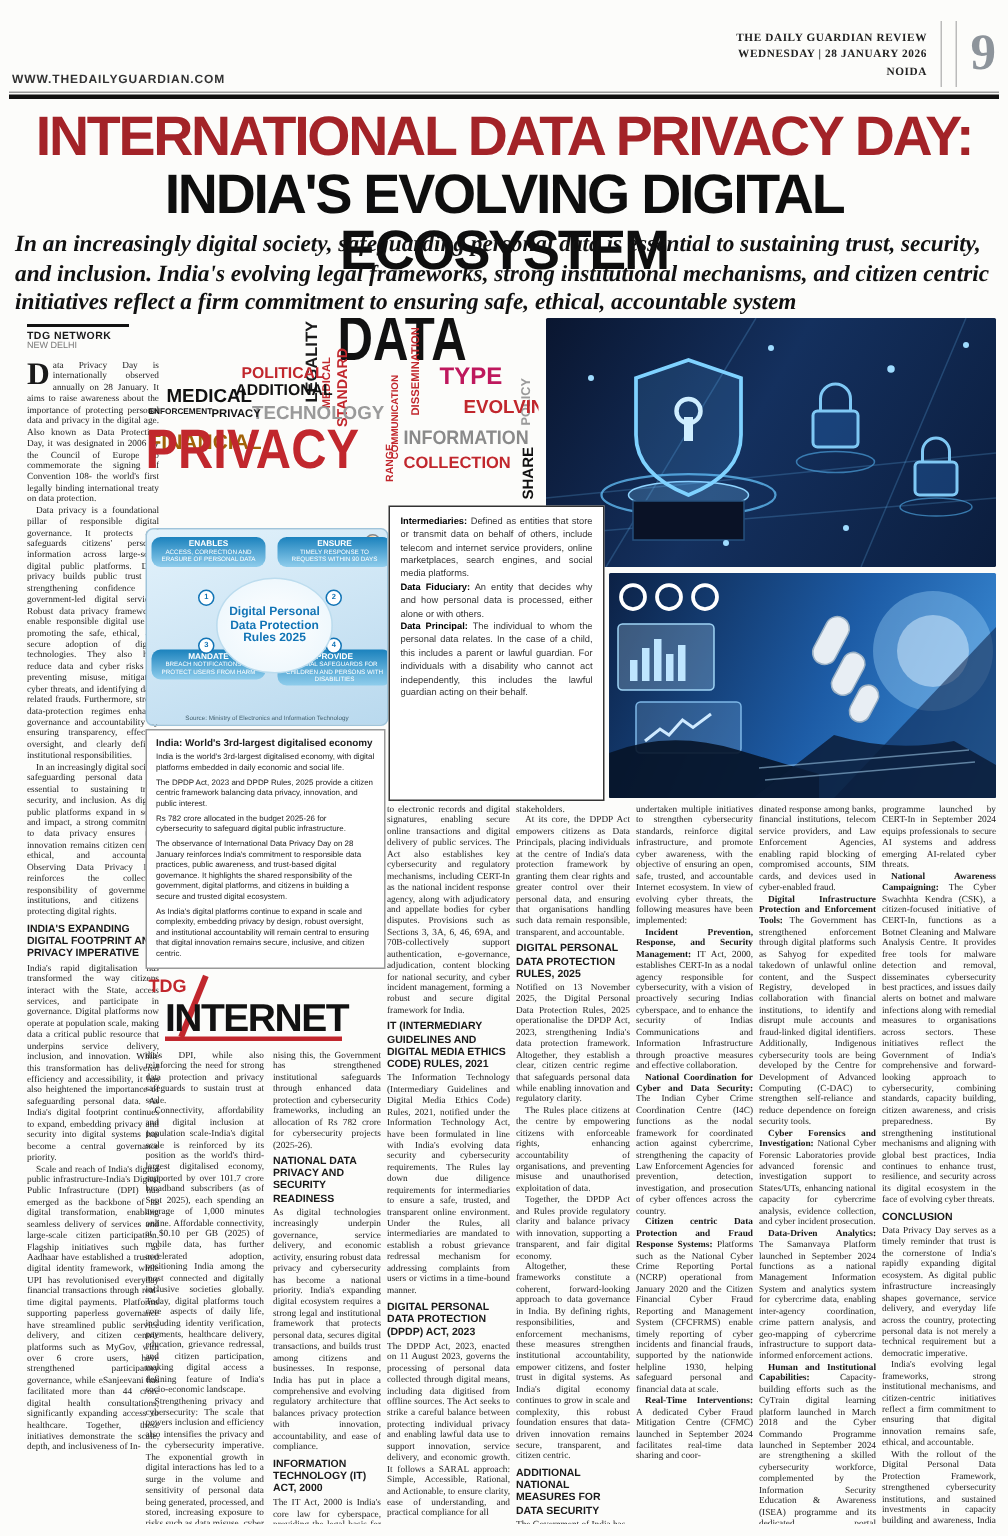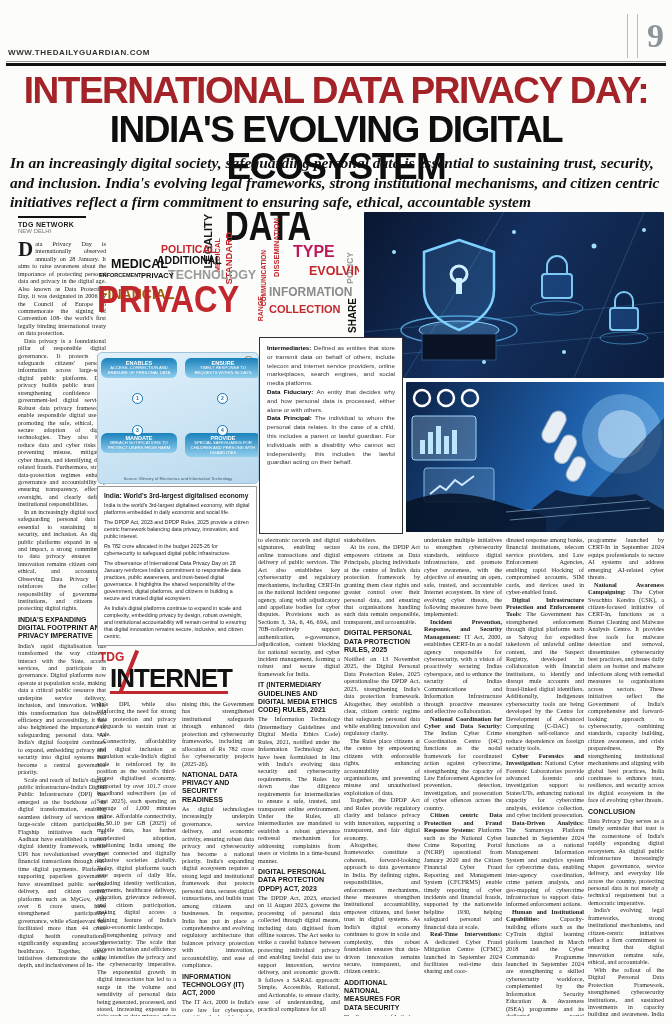--- a/index.html
+++ b/index.html
@@ -93,20 +93,25 @@
            letter-spacing:-1px;color:#121212;}
   .ex-bar{position:absolute;left:13px;top:41px;width:118px;height:3px;background:#c1272d;}
 </style>
 </head>
 <body>
 
 <div id="page">
 
   <div class="site">WWW.THEDAILYGUARDIAN.COM</div>
   <div class="mast-right">
+    <div class="pubblock">
+      <div>THE DAILY GUARDIAN REVIEW</div>
+      <div>WEDNESDAY | 28 JANUARY 2026</div>
+      <div>NOIDA</div>
+    </div>
     <div class="vdiv"></div>
     <div class="vdiv"></div>
     <div class="pageno">9</div>
   </div>
   <div class="toprule"></div>
 
   <div class="hl hl2">INDIA'S EVOLVING DIGITAL ECOSYSTEM</div>
   <div class="hl hl1">INTERNATIONAL DATA PRIVACY DAY:</div>
   <div class="deck">In an increasingly digital society, safeguarding personal data is essential to sustaining trust, security, and inclusion. India's evolving legal frameworks, strong institutional mechanisms, and citizen centric initiatives reflect a firm commitment to ensuring safe, ethical, accountable system</div>
 
@@ -216,20 +221,21 @@
       <span class="x">BREACH NOTIFICATIONS TO PROTECT USERS FROM HARM</span>
     </div>
     <div class="callout" style="left:87px;top:80px;">
       <span class="t">PROVIDE</span>
       <span class="x">SPECIAL SAFEGUARDS FOR CHILDREN AND PERSONS WITH DISABILITIES</span>
     </div>
     <div class="num" style="left:34px;top:40px;">1</div>
     <div class="num" style="left:119px;top:40px;">2</div>
     <div class="num" style="left:34px;top:72px;">3</div>
     <div class="num" style="left:119px;top:72px;">4</div>
+    <div class="dcenter">Digital Personal Data Protection Rules 2025</div>
     <div class="dsource">Source: Ministry of Electronics and Information Technology</div>
   </div>
 
   <div class="dbx">
     <p><b>Intermediaries:</b> <span>Defined as entities that store or transmit data on behalf of others, include telecom and internet service providers, online marketplaces, search engines, and social media platforms.</span></p>
     <p><b>Data Fiduciary:</b> <span>An entity that decides why and how personal data is processed, either alone or with others.</span></p>
     <p><b>Data Principal:</b> <span>The individual to whom the personal data relates. In the case of a child, this includes a parent or lawful guardian. For individuals with a disability who cannot act independently, this includes the lawful guardian acting on their behalf.</span></p>
   </div>
 
   <div class="ibx">

